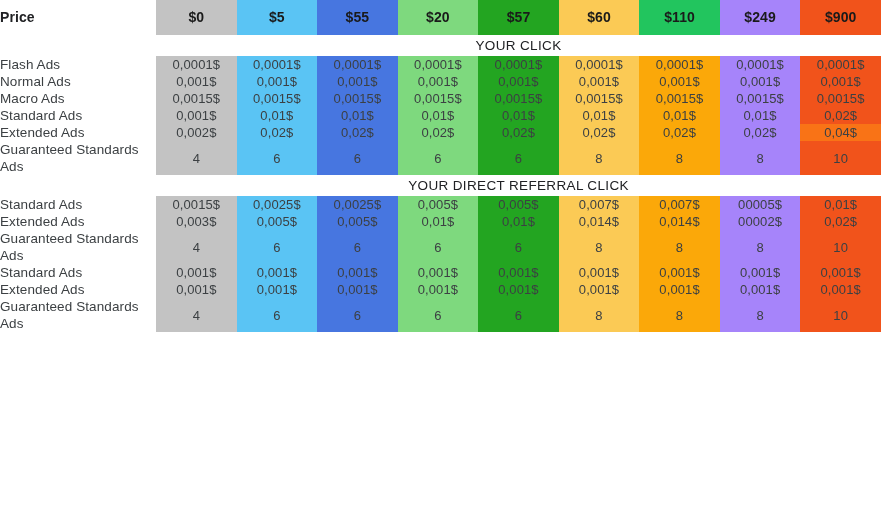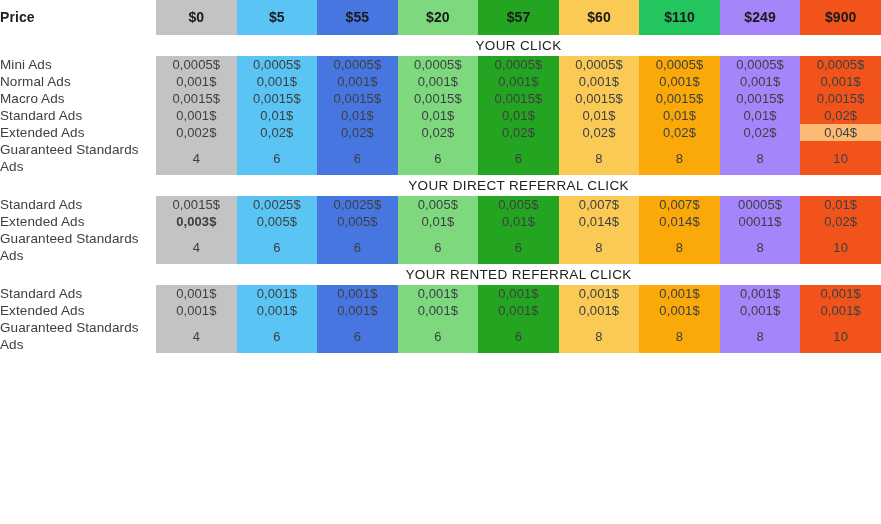--- a/index.html
+++ b/index.html
@@ -97,30 +97,30 @@
           <td class="data-cell head" style="background: rgb(251, 202, 85);">$60</td>
           <td class="data-cell head" style="background: #22c55e;">$110</td>
           <td class="data-cell head" style="background: rgb(166, 132, 250);">$249</td>
           <td class="data-cell head" style="background: rgb(241, 83, 27);">$900</td>
         </tr>
         <tr>
           <td style="background: rgb(255, 255, 255);"></td>
           <td colspan="9" class="section-title">YOUR CLICK</td>
         </tr>
         <tr>
-          <td class="label-cell">Mini Ads</td>
-          <td class="data-cell" style="background: rgb(195, 195, 195);">0,0005$</td>
-          <td class="data-cell" style="background: rgb(90, 196, 244);">0,0005$</td>
-          <td class="data-cell" style="background: rgb(71, 118, 224);">0,0005$</td>
-          <td class="data-cell" style="background: rgb(126, 217, 126);">0,0005$</td>
-          <td class="data-cell" style="background: rgb(35, 165, 33);">0,0005$</td>
-          <td class="data-cell" style="background: rgb(251, 202, 85);">0,0005$</td>
-          <td class="data-cell" style="background: rgb(251, 168, 9);">0,0005$</td>
-          <td class="data-cell" style="background: rgb(166, 132, 250);">0,0005$</td>
-          <td class="data-cell" style="background: rgb(241, 83, 27);">0,0005$</td>
+          <td class="label-cell">Flash Ads</td>
+          <td class="data-cell" style="background: rgb(195, 195, 195);">0,0001$</td>
+          <td class="data-cell" style="background: rgb(90, 196, 244);">0,0001$</td>
+          <td class="data-cell" style="background: rgb(71, 118, 224);">0,0001$</td>
+          <td class="data-cell" style="background: rgb(126, 217, 126);">0,0001$</td>
+          <td class="data-cell" style="background: rgb(35, 165, 33);">0,0001$</td>
+          <td class="data-cell" style="background: rgb(251, 202, 85);">0,0001$</td>
+          <td class="data-cell" style="background: rgb(251, 168, 9);">0,0001$</td>
+          <td class="data-cell" style="background: rgb(166, 132, 250);">0,0001$</td>
+          <td class="data-cell" style="background: rgb(241, 83, 27);">0,0001$</td>
         </tr>
         <tr>
           <td class="label-cell">Normal Ads</td>
           <td class="data-cell" style="background: rgb(195, 195, 195);">0,001$</td>
           <td class="data-cell" style="background: rgb(90, 196, 244);">0,001$</td>
           <td class="data-cell" style="background: rgb(71, 118, 224);">0,001$</td>
           <td class="data-cell" style="background: rgb(126, 217, 126);">0,001$</td>
           <td class="data-cell" style="background: rgb(35, 165, 33);">0,001$</td>
           <td class="data-cell" style="background: rgb(251, 202, 85);">0,001$</td>
           <td class="data-cell" style="background: rgb(251, 168, 9);">0,001$</td>
@@ -154,21 +154,21 @@
         <tr>
           <td class="label-cell">Extended Ads</td>
           <td class="data-cell" style="background: rgb(195, 195, 195);">0,002$</td>
           <td class="data-cell" style="background: rgb(90, 196, 244);">0,02$</td>
           <td class="data-cell" style="background: rgb(71, 118, 224);">0,02$</td>
           <td class="data-cell" style="background: rgb(126, 217, 126);">0,02$</td>
           <td class="data-cell" style="background: rgb(35, 165, 33);">0,02$</td>
           <td class="data-cell" style="background: rgb(251, 202, 85);">0,02$</td>
           <td class="data-cell" style="background: rgb(251, 168, 9);">0,02$</td>
           <td class="data-cell" style="background: rgb(166, 132, 250);">0,02$</td>
-          <td class="data-cell" style="background: #fdba74;">0,04$</td>
+          <td class="data-cell" style="background: #f97316;">0,04$</td>
         </tr>
         <tr>
           <td class="label-cell">Guaranteed Standards Ads</td>
           <td class="data-cell" style="background: rgb(195, 195, 195);">4</td>
           <td class="data-cell" style="background: rgb(90, 196, 244);">6</td>
           <td class="data-cell" style="background: rgb(71, 118, 224);">6</td>
           <td class="data-cell" style="background: rgb(126, 217, 126);">6</td>
           <td class="data-cell" style="background: rgb(35, 165, 33);">6</td>
           <td class="data-cell" style="background: rgb(251, 202, 85);">8</td>
           <td class="data-cell" style="background: rgb(251, 168, 9);">8</td>
@@ -186,47 +186,43 @@
           <td class="data-cell" style="background: rgb(71, 118, 224);">0,0025$</td>
           <td class="data-cell" style="background: rgb(126, 217, 126);">0,005$</td>
           <td class="data-cell" style="background: rgb(35, 165, 33);">0,005$</td>
           <td class="data-cell" style="background: rgb(251, 202, 85);">0,007$</td>
           <td class="data-cell" style="background: rgb(251, 168, 9);">0,007$</td>
           <td class="data-cell" style="background: rgb(166, 132, 250);">00005$</td>
           <td class="data-cell" style="background: rgb(241, 83, 27);">0,01$</td>
         </tr>
         <tr>
           <td class="label-cell">Extended Ads</td>
-          <td class="data-cell" style="background: rgb(195, 195, 195); font-weight: bold;">0,003$</td>
+          <td class="data-cell" style="background: rgb(195, 195, 195);">0,003$</td>
           <td class="data-cell" style="background: rgb(90, 196, 244);">0,005$</td>
           <td class="data-cell" style="background: rgb(71, 118, 224);">0,005$</td>
           <td class="data-cell" style="background: rgb(126, 217, 126);">0,01$</td>
           <td class="data-cell" style="background: rgb(35, 165, 33);">0,01$</td>
           <td class="data-cell" style="background: rgb(251, 202, 85);">0,014$</td>
           <td class="data-cell" style="background: rgb(251, 168, 9);">0,014$</td>
-          <td class="data-cell" style="background: rgb(166, 132, 250);">00011$</td>
+          <td class="data-cell" style="background: rgb(166, 132, 250);">00002$</td>
           <td class="data-cell" style="background: rgb(241, 83, 27);">0,02$</td>
         </tr>
         <tr>
           <td class="label-cell">Guaranteed Standards Ads</td>
           <td class="data-cell" style="background: rgb(195, 195, 195);">4</td>
           <td class="data-cell" style="background: rgb(90, 196, 244);">6</td>
           <td class="data-cell" style="background: rgb(71, 118, 224);">6</td>
           <td class="data-cell" style="background: rgb(126, 217, 126);">6</td>
           <td class="data-cell" style="background: rgb(35, 165, 33);">6</td>
           <td class="data-cell" style="background: rgb(251, 202, 85);">8</td>
           <td class="data-cell" style="background: rgb(251, 168, 9);">8</td>
           <td class="data-cell" style="background: rgb(166, 132, 250);">8</td>
           <td class="data-cell" style="background: rgb(241, 83, 27);">10</td>
         </tr>
         <tr>
-          <td style="background: rgb(255, 255, 255);"></td>
-          <td colspan="9" class="section-title">YOUR RENTED REFERRAL CLICK</td>
-        </tr>
-        <tr>
           <td class="label-cell">Standard Ads</td>
           <td class="data-cell" style="background: rgb(195, 195, 195);">0,001$</td>
           <td class="data-cell" style="background: rgb(90, 196, 244);">0,001$</td>
           <td class="data-cell" style="background: rgb(71, 118, 224);">0,001$</td>
           <td class="data-cell" style="background: rgb(126, 217, 126);">0,001$</td>
           <td class="data-cell" style="background: rgb(35, 165, 33);">0,001$</td>
           <td class="data-cell" style="background: rgb(251, 202, 85);">0,001$</td>
           <td class="data-cell" style="background: rgb(251, 168, 9);">0,001$</td>
           <td class="data-cell" style="background: rgb(166, 132, 250);">0,001$</td>
           <td class="data-cell" style="background: rgb(241, 83, 27);">0,001$</td>

